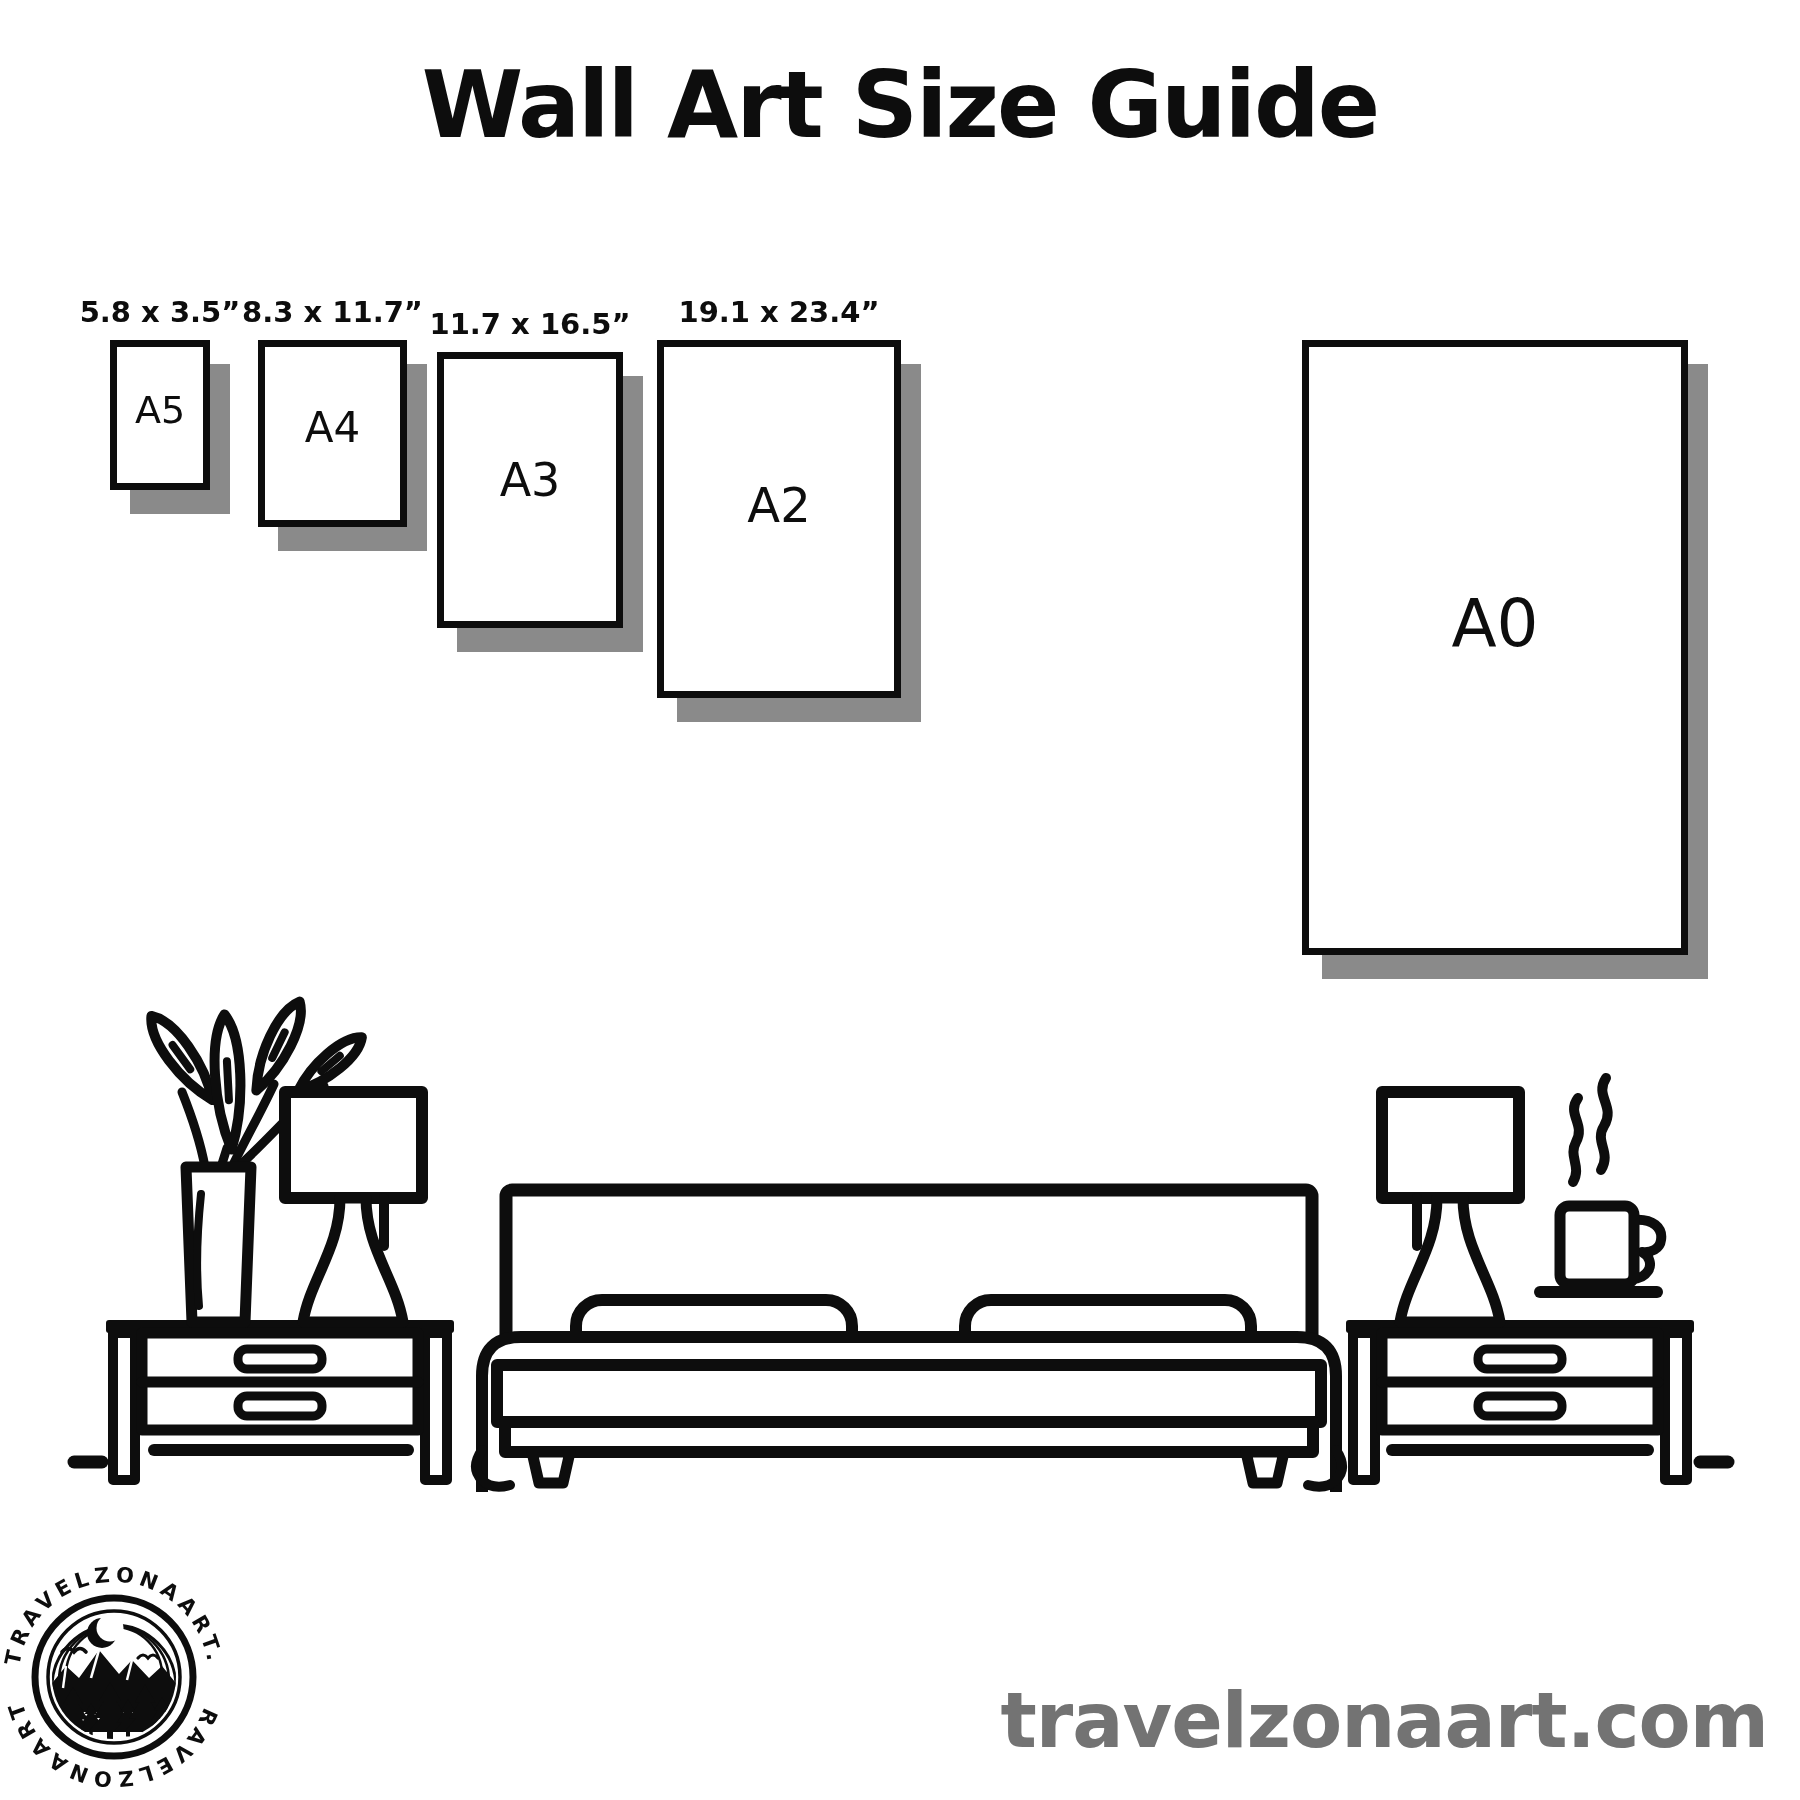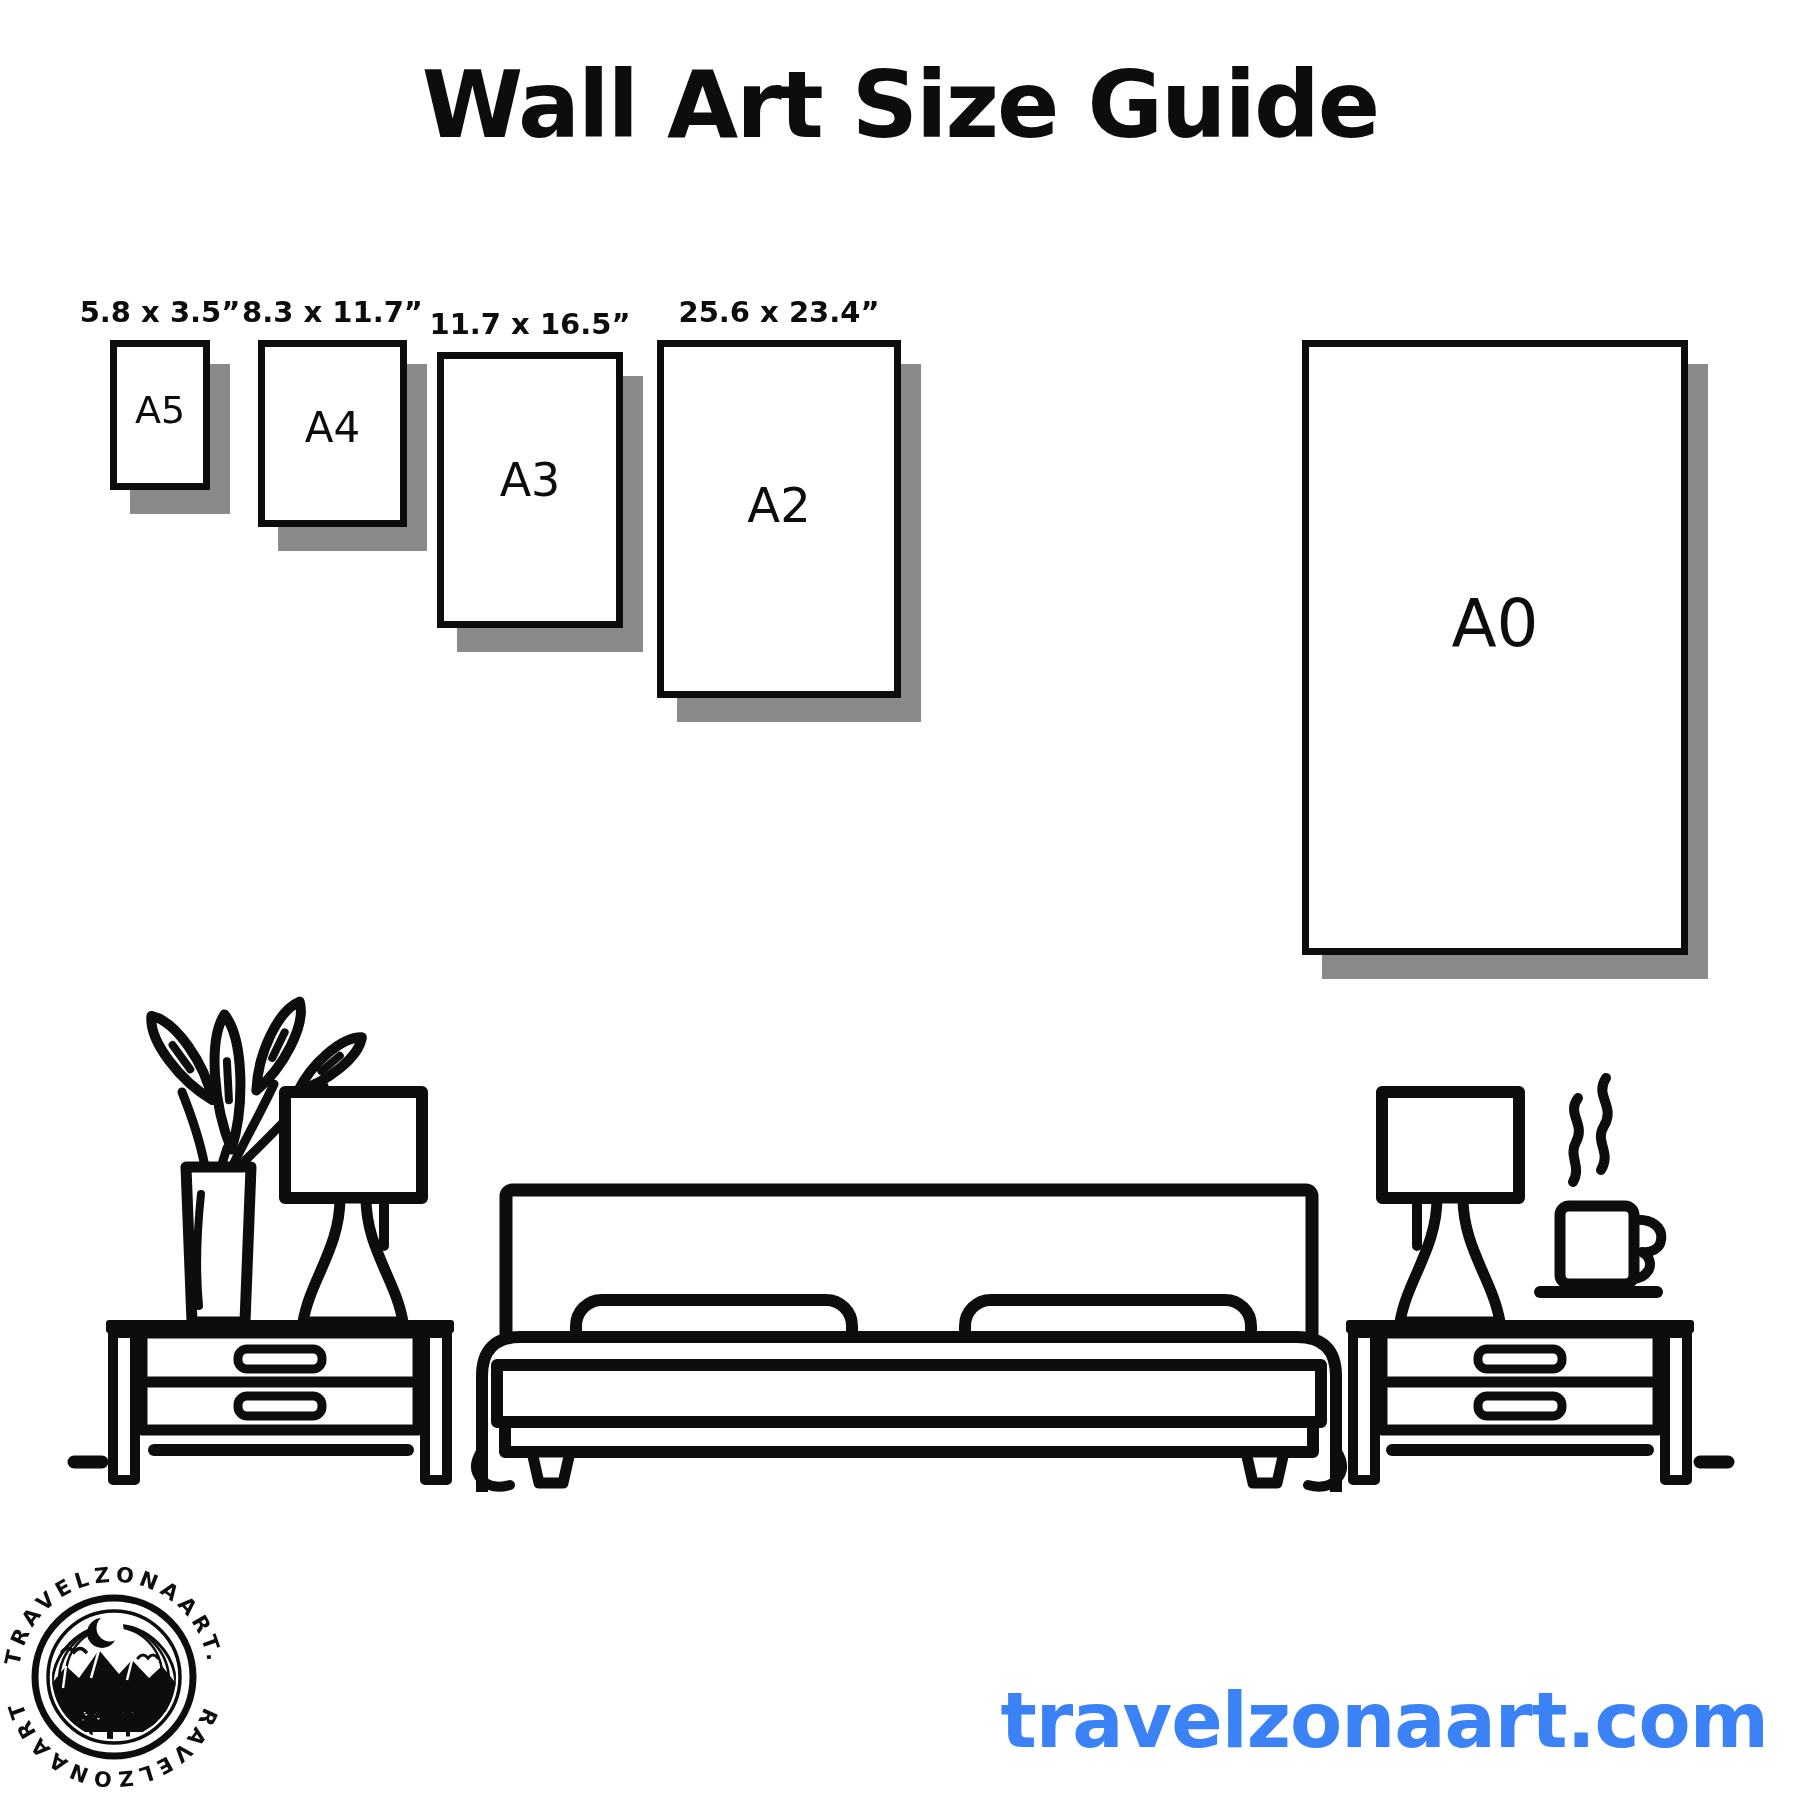--- a/index.html
+++ b/index.html
@@ -11,21 +11,21 @@
   .frame{position:absolute;background:#fff;border:7px solid var(--ink);
          box-shadow:20px 24px 0 var(--shadow);box-sizing:border-box;}
   .size-label{position:absolute;top:-52px;left:-40px;right:-40px;text-align:center;
               font-size:29px;font-weight:700;letter-spacing:0;color:var(--ink);white-space:nowrap;}
   .frame-code{position:absolute;top:46%;left:0;width:100%;transform:translateY(-50%);
               text-align:center;font-weight:400;color:var(--ink);}
   .f-a5 .frame-code{font-size:38px;} .f-a4 .frame-code{font-size:42px;}
   .f-a3 .frame-code{font-size:46px;} .f-a2 .frame-code{font-size:48px;}
   .f-a1 .frame-code{font-size:52px;} .f-a0 .frame-code{font-size:66px;}
   .website{position:absolute;top:1676px;right:32px;font-size:76px;font-weight:800;
-           letter-spacing:-1px;color:#3b82f6;}
+           letter-spacing:-1px;color:#737373;}
   svg{display:block;}
   .ln{stroke:var(--ink);stroke-linecap:round;stroke-linejoin:round;fill:none;}
   .wh{stroke:var(--ink);stroke-linejoin:round;fill:#fff;}
   .bk{fill:var(--ink);stroke:none;}
   .logo-text{font-family:"DejaVu Sans","Liberation Sans",sans-serif;font-weight:700;
              font-size:21px;letter-spacing:5px;fill:var(--ink);}
 </style>
 </head>
 <body>
 
@@ -39,21 +39,21 @@
   </div>
   <div class="frame f-a4" style="left:258px;top:340px;width:149px;height:187px;">
     <div class="size-label">8.3 x 11.7”</div>
     <div class="frame-code">A4</div>
   </div>
   <div class="frame f-a3" style="left:437px;top:352px;width:186px;height:276px;">
     <div class="size-label">11.7 x 16.5”</div>
     <div class="frame-code">A3</div>
   </div>
   <div class="frame f-a2" style="left:657px;top:340px;width:244px;height:358px;">
-    <div class="size-label">25.6 x 23.4”</div>
+    <div class="size-label">19.1 x 23.4”</div>
     <div class="frame-code">A2</div>
   </div>
   <div class="frame f-a0" style="left:1302px;top:340px;width:386px;height:615px;">
     <div class="frame-code">A0</div>
   </div>
 
   <svg style="position:absolute;left:0;top:980px;" width="1800" height="520" viewBox="0 0 1800 520">
 
     <g>
       <line class="ln" x1="74" y1="482" x2="102" y2="482" stroke-width="13"></line>

